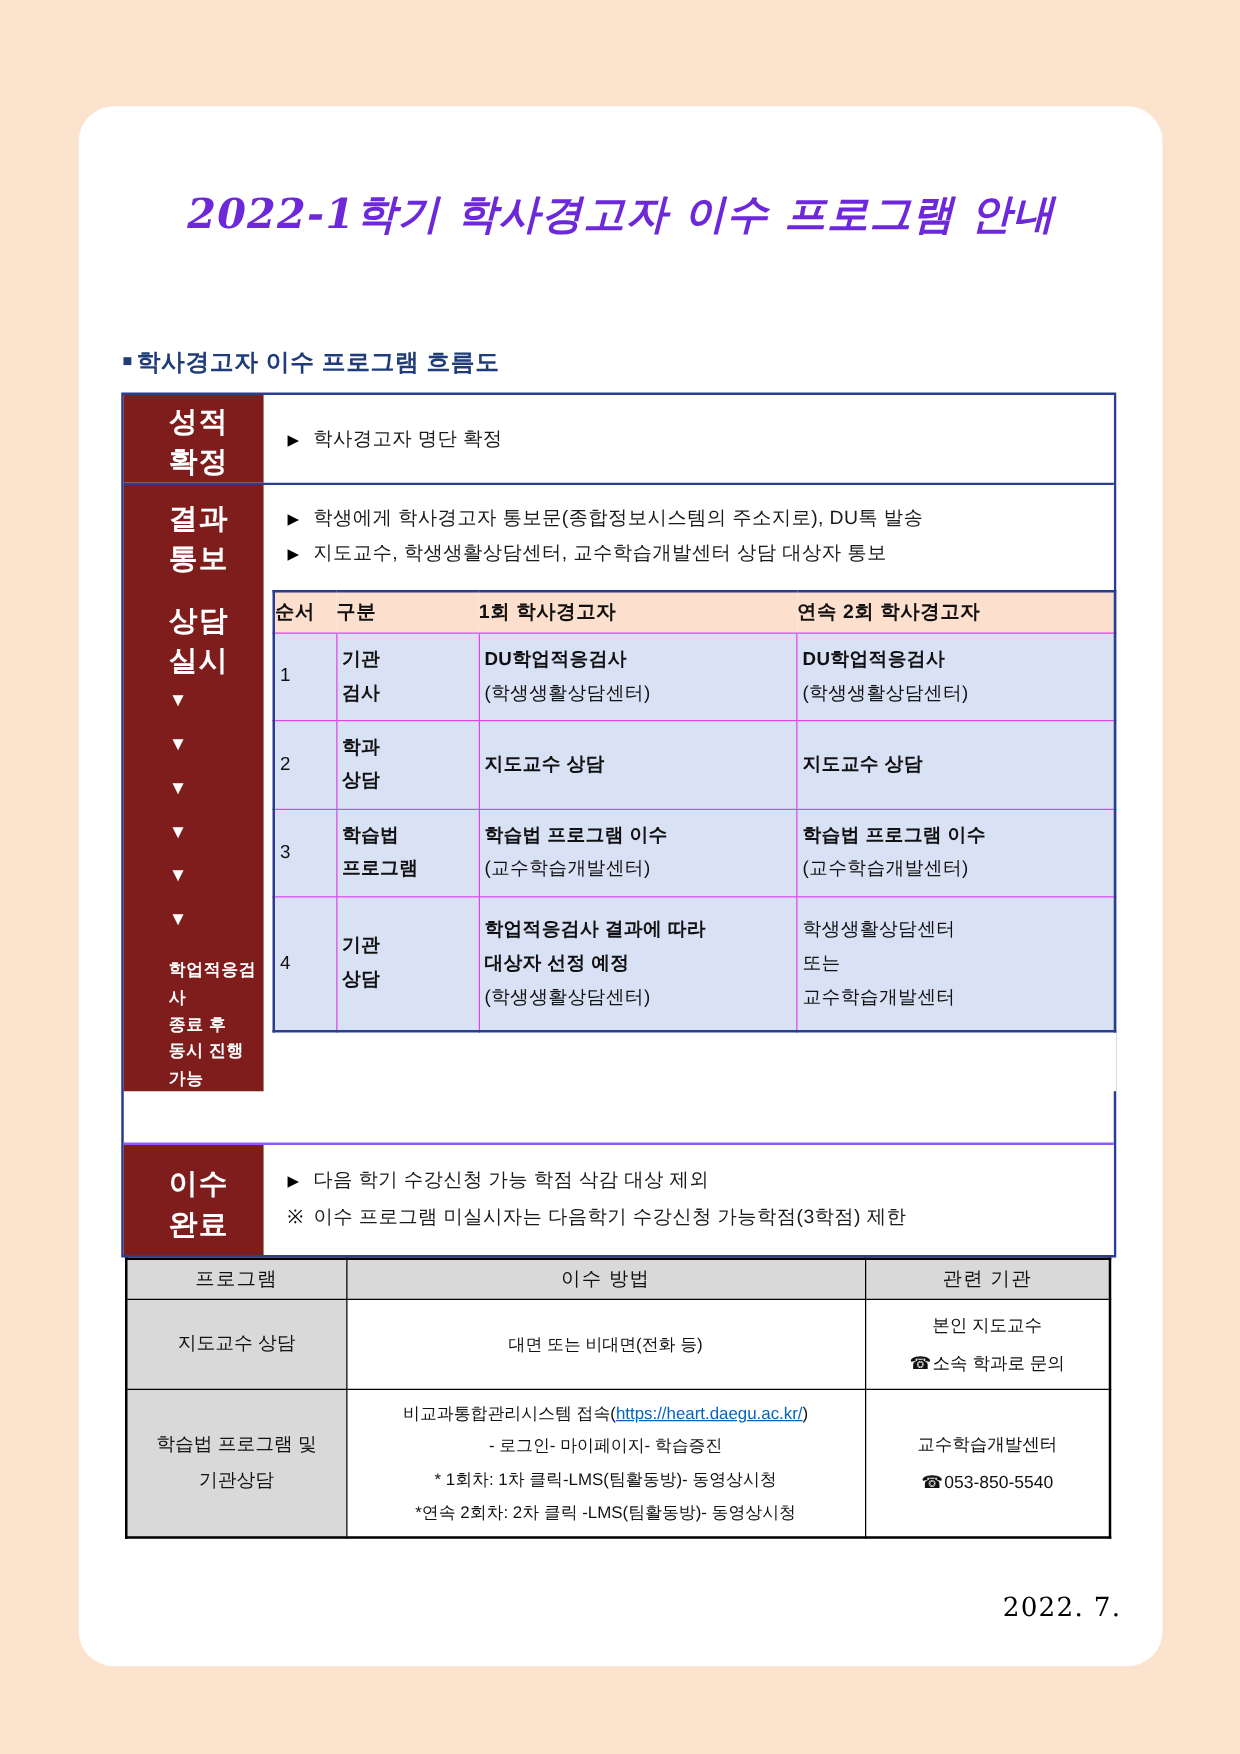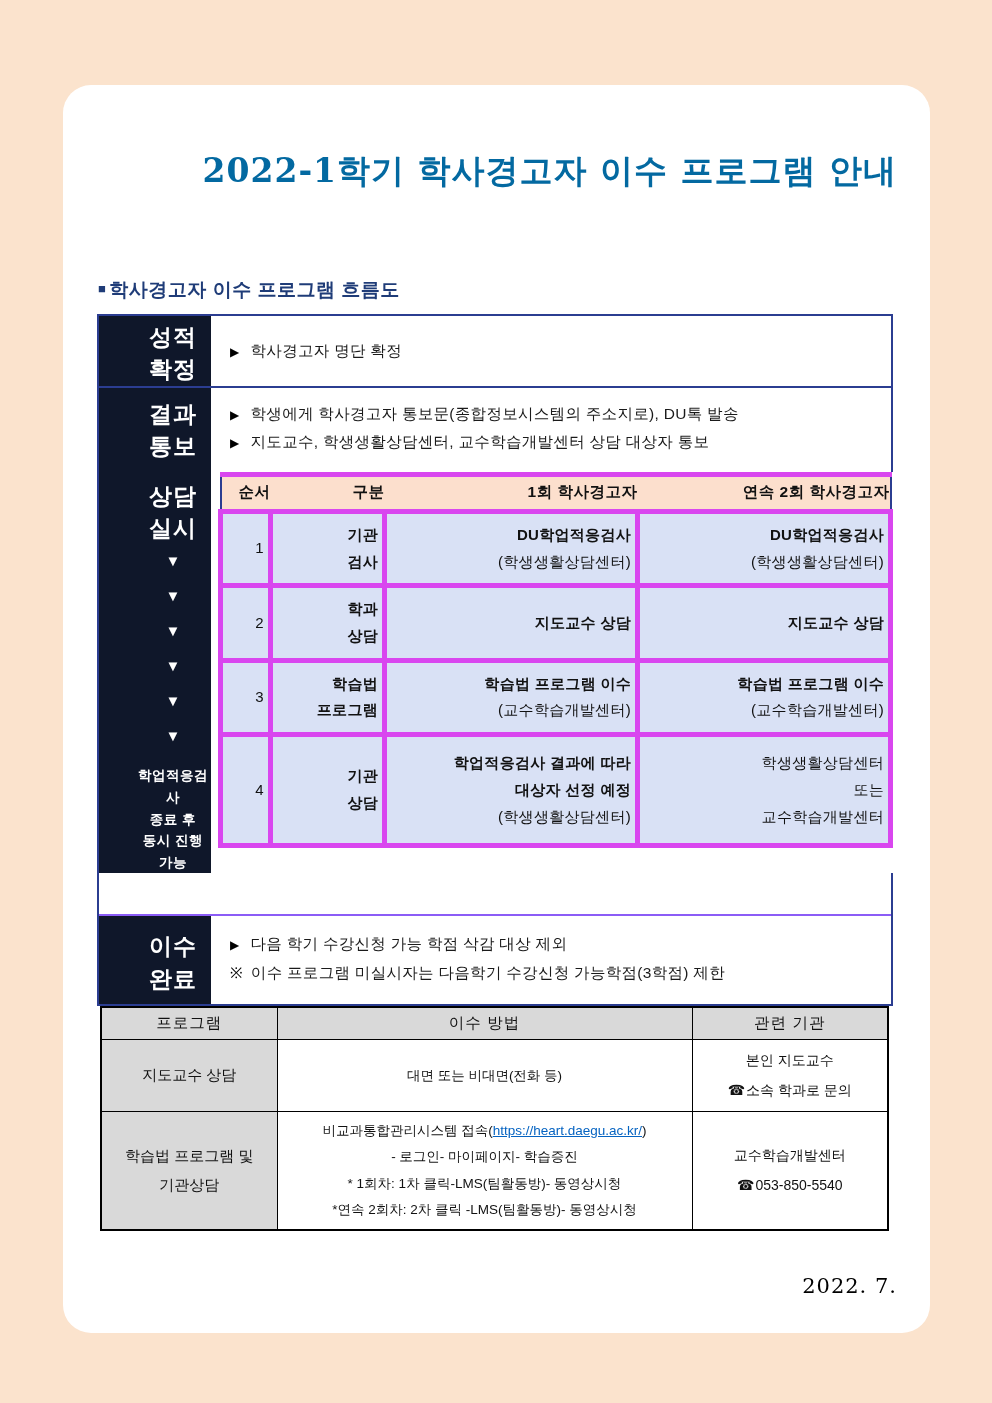--- a/index.html
+++ b/index.html
@@ -14,27 +14,28 @@
     position:absolute;
     left:63px;top:85px;
     width:867px;height:1248px;
     background:#ffffff;
     border-radius:28px;
     box-sizing:border-box;
     padding:58px 33px 0 34px;
   }
   
   .doc-title{
-    text-align:right;
+    text-align:center;
     font-family:"DejaVu Serif",serif;
     font-weight:bold;
     font-size:33px;
-    color:#0369a1;
+    color:#6d28d9;
     letter-spacing:1px;
     margin:6px 0 0;
+    font-style:italic;
   }
   
   .sec1-heading{
     margin:83px 0 11px 1px;
     font-size:19px;
     font-weight:bold;
     color:#1f3c78;
     letter-spacing:0.5px;
   }
   .sec1-heading .sq{font-size:13px;vertical-align:3px;margin-right:3px;}
@@ -49,23 +50,22 @@
   
   .flow-table{
     border:2px solid #2b3d91;
     width:796px;
     box-sizing:border-box;
     background:#fff;
   }
   .flow-row{display:flex;}
   .flow-side{
     width:112px;flex:0 0 112px;
-    background:#0f172a;
+    background:#7f1d1d;
     color:#fff;
-    text-align:center;
     box-sizing:border-box;
     padding-left:36px;
   }
   .flow-side .big{
     font-size:23px;font-weight:bold;line-height:1.4;letter-spacing:1px;
   }
   .flow-content{flex:1;background:#fff;box-sizing:border-box;}
   .row-grade{height:70px;}
   .row-grade .flow-side{padding-top:5px;}
   .row-grade .flow-content{display:flex;align-items:center;}
@@ -97,22 +97,22 @@
     letter-spacing:0.5px;margin-top:22px;
   }
   
   .inner-table{
     border-collapse:collapse;
     table-layout:fixed;
     margin:0 0 6px 7px;
     width:675px;
   }
   .inner-table th,.inner-table td{
-    border:5px solid #d946ef;
-    text-align:right;
+    border:1px solid #d946ef;
+    text-align:left;
     box-sizing:border-box;
   }
   .inner-table{border:2px solid #2b3d91;}
   .inner-table th{
     background:#fcdfcd;
     font-size:15.5px;font-weight:bold;
     padding:5px 0 6px;
     border-left:none;border-right:none;
     letter-spacing:0.5px;
   }

